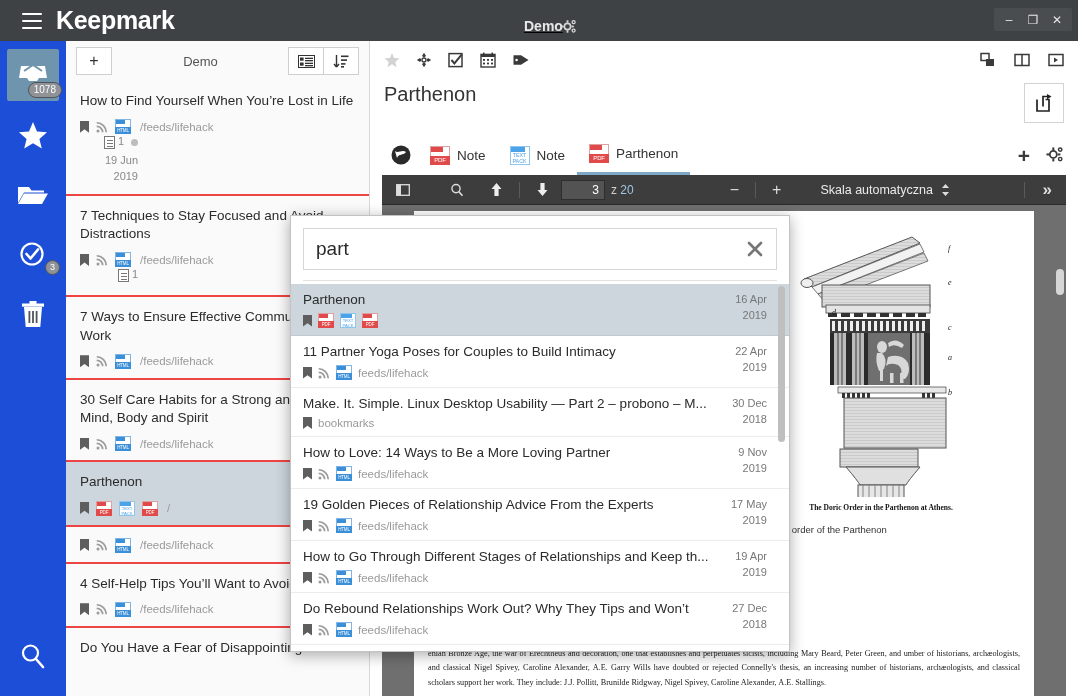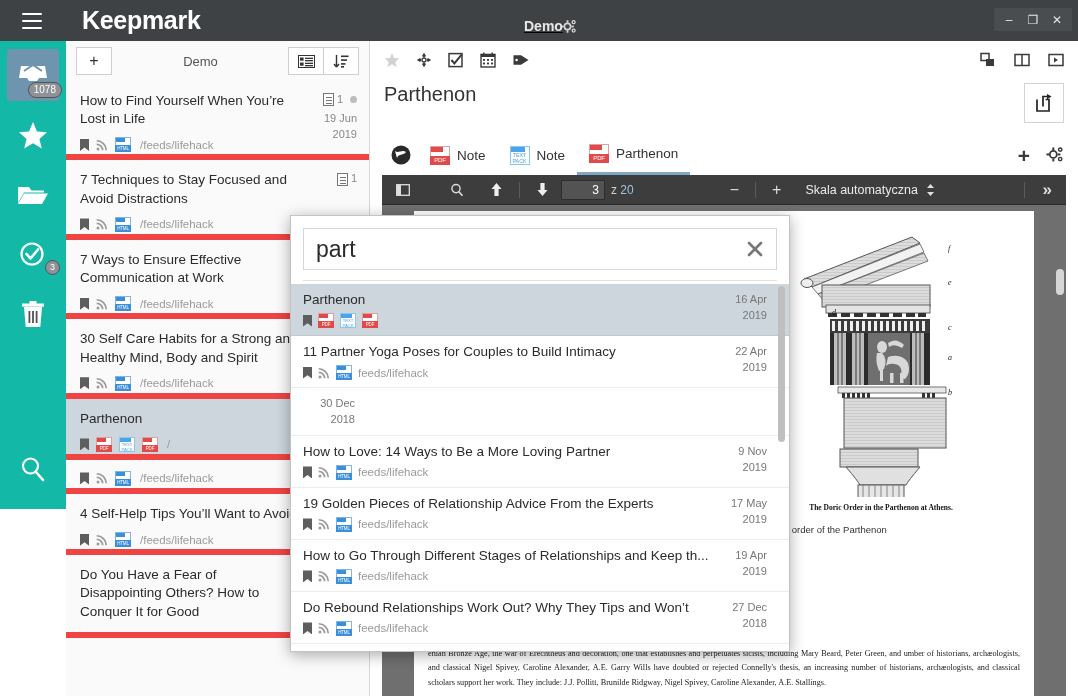--- a/index.html
+++ b/index.html
@@ -24,21 +24,20 @@
   }
   .hamburger {
     width: 20px; height: 16px; margin-left: 22px; margin-right: 14px;
     display: flex; flex-direction: column; justify-content: space-between;
     cursor: pointer;
   }
   .hamburger span { display: block; height: 2px; background: #fff; border-radius: 1px; }
   .brand {
     color: #fff; font-size: 25px; font-weight: bold; letter-spacing: -0.3px;
     line-height: 1;
-    margin-left: 26px;
   }
   .tabstrip {
     position: absolute; left: 482px; top: 0; height: 52px;
     display: flex; align-items: center; text-decoration: underline;
   }
   .doc-tab {
     color: #e8e8e8; font-size: 14px; font-weight: bold;
     border-bottom: 2px solid #6d7073;
     padding: 0 42px 10px 42px; margin-top: 12px;
     white-space: nowrap;
@@ -50,22 +49,22 @@
     background: #4a4d50; border-radius: 2px; padding: 3px 4px;
   }
   .wincontrols button {
     background: none; border: 0; color: #e6e6e6; font-size: 12px;
     width: 22px; height: 17px; cursor: pointer; line-height: 1;
     font-family: "Liberation Sans", sans-serif;
   }
 
   
   .rail {
-    position: absolute; left: 0; top: 41px; width: 66px; height: 468px;
-    background: #14b8a6;
+    position: absolute; left: 0; top: 41px; width: 66px; height: 655px;
+    background: #1d4ed8;
     display: flex; flex-direction: column; align-items: center;
   }
   .rail-item {
     position: relative; width: 52px; height: 52px; margin-top: 8px;
     display: flex; align-items: center; justify-content: center;
     cursor: pointer; border-radius: 2px;
   }
   .rail-item.active { background: #6f94ae; }
   .rail-badge {
     position: absolute; right: -3px; bottom: 3px;
@@ -102,22 +101,22 @@
     display: flex; align-items: center; padding: 0 8px;
   }
   .search-input input {
     flex: 1; border: 0; outline: none; font-size: 13px; color: #666;
     font-family: "Liberation Sans", sans-serif; background: transparent;
   }
   .search-input input::placeholder { color: #adadad; }
 
   .list-items { height: 575px; overflow: hidden; }
   .li {
-    border-bottom: 6px solid #ef4444; padding: 11px 12px 2px 14px;
-    display: flex; cursor: pointer; background: #fafafa;
+    border-bottom: 2px solid #ef4444; padding: 11px 12px 9px 14px;
+    display: flex; cursor: pointer; background: #fafafa; flex-direction: column;
   }
   .li.selected { background: #cdd6dd; }
   .li-main { flex: 1; min-width: 0; }
   .li-title {
     font-size: 13.5px; color: #2b2b2b; line-height: 1.35;
     margin-bottom: 9px;
   }
   .li-meta { display: flex; align-items: center; gap: 7px; }
   .li-feed { font-size: 11.5px; color: #9a9a9a; margin-left: 2px; }
   .li-right {
@@ -260,21 +259,21 @@
     background: #fff; border: 1px solid #c3c3c3;
     box-shadow: 0 3px 14px rgba(0,0,0,0.33);
     display: flex; flex-direction: column; overflow: hidden;
   }
   .ov-searchrow { padding: 12px 12px 10px 12px; }
   .ov-searchbox {
     height: 42px; border: 1px solid #d6d6d6; display: flex; align-items: center;
     padding: 0 12px; background: #fff;
   }
   .ov-searchbox input {
-    flex: 1; border: 0; outline: none; font-size: 23px; color: #2a2a2a;
+    flex: 1; border: 0; outline: none; font-size: 19px; color: #2a2a2a;
     font-family: "Liberation Sans", sans-serif; background: transparent;
   }
   .ov-clear { cursor: pointer; font-size: 18px; color: #777; padding-left: 8px; }
   .ov-divider { height: 1px; background: #e2e2e2; margin: 0 12px; }
   .ov-results { flex: 1; position: relative; overflow: hidden; margin-top: 3px; }
   .ov-row {
     display: flex; padding: 8px 22px 7px 12px; border-bottom: 1px solid #ececec;
     cursor: pointer;
   }
   .ov-row.sel { background: #cdd6dd; border-bottom-color: #c0c9d0; }
@@ -779,21 +778,21 @@
             </svg>
         </span>
         <span class="pagebox">3</span>
         <span class="pagetotal">
           <span class="z">z</span>
           <span>20</span>
         </span>
         <span class="pdfbtn" style="margin-left:84px;font-size:16px">−</span>
         <span class="pdf-sep"></span>
         <span class="pdfbtn" style="font-size:16px">+</span>
-        <span class="zoomsel" style="margin-left:12px">
+        <span class="zoomsel" style="margin-left:27px">
           <span>Skala automatyczna</span>
           <svg width="9" height="14" viewBox="0 0 9 14">
             <path d="M4.5 1 L8 5 L1 5 Z M4.5 13 L8 9 L1 9 Z" fill="#ddd"></path>
           </svg>
         </span>
         <span class="tail">
           <span class="pdf-sep"></span>
           <span class="pdfbtn" style="font-size:17px;font-weight:bold">»</span>
         </span>
       </div>
@@ -999,20 +998,27 @@
                 </span>
                 <span class="ov-feed">feeds/lifehack</span>
               </div>
             </div>
             <div class="ov-date">
               <div>22 Apr</div>
               <div>2019</div>
             </div>
           </div>
           <div class="ov-row">
+            <div class="ov-main">
+              <div class="ov-title">Make. It. Simple. Linux Desktop Usability — Part 2 – probono – M...</div>
+              <div class="ov-meta">
+                <span class="ic bookmark-ic"></span>
+                <span class="ov-feed">bookmarks</span>
+              </div>
+            </div>
             <div class="ov-date">
               <div>30 Dec</div>
               <div>2018</div>
             </div>
           </div>
           <div class="ov-row">
             <div class="ov-main">
               <div class="ov-title">How to Love: 14 Ways to Be a More Loving Partner</div>
               <div class="ov-meta">
                 <span class="ic bookmark-ic"></span>

